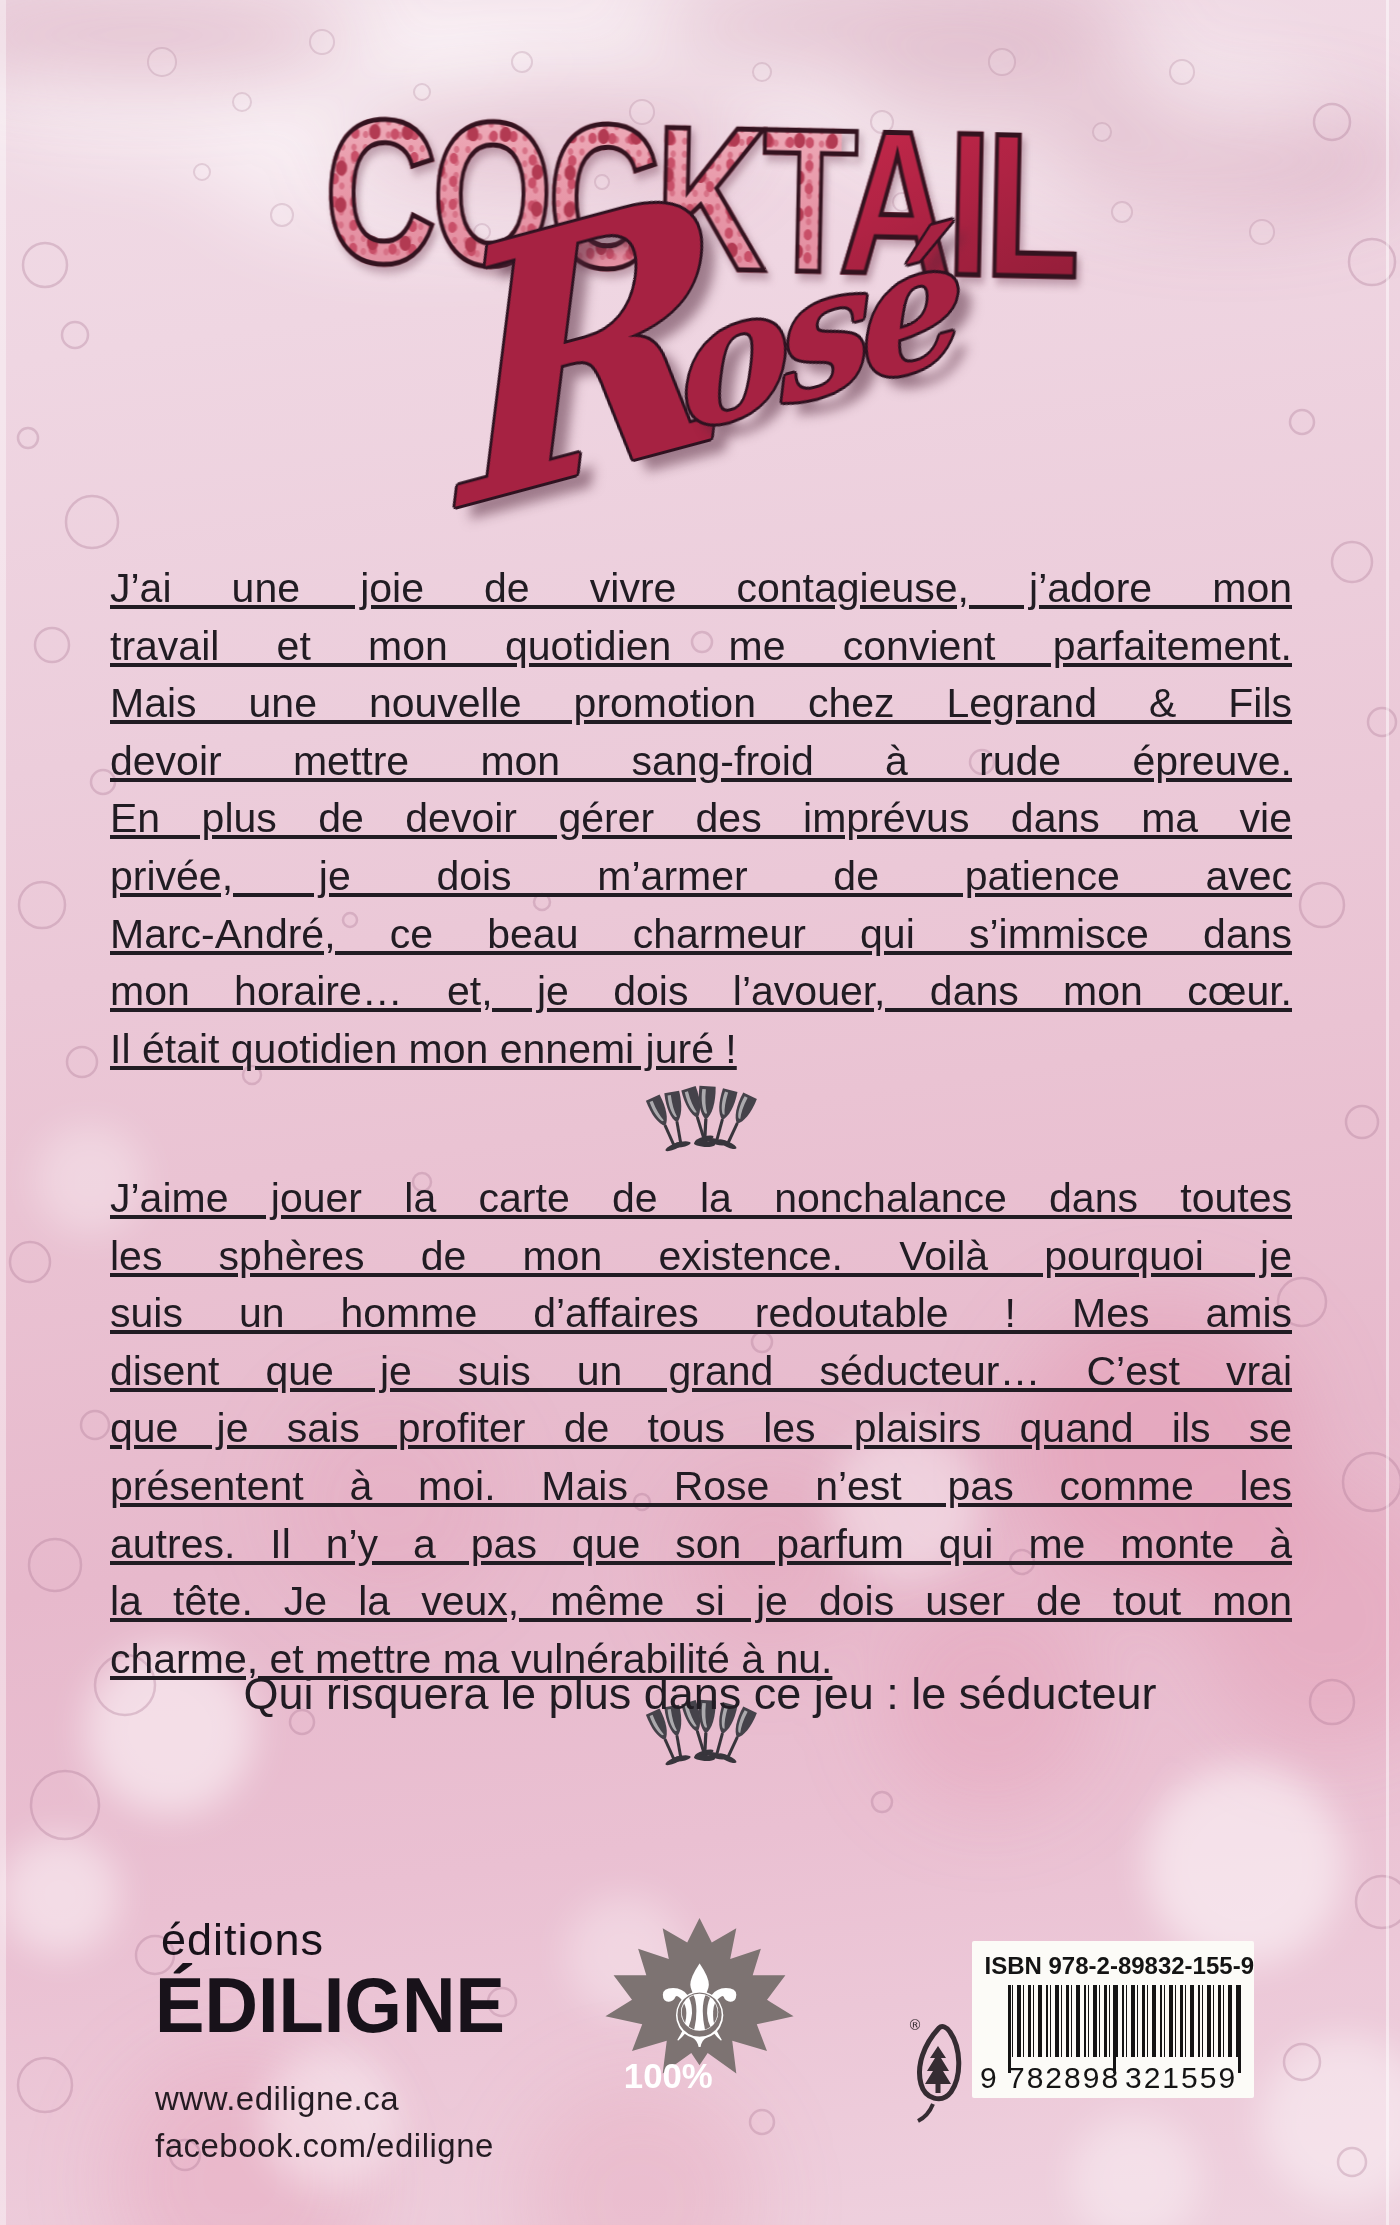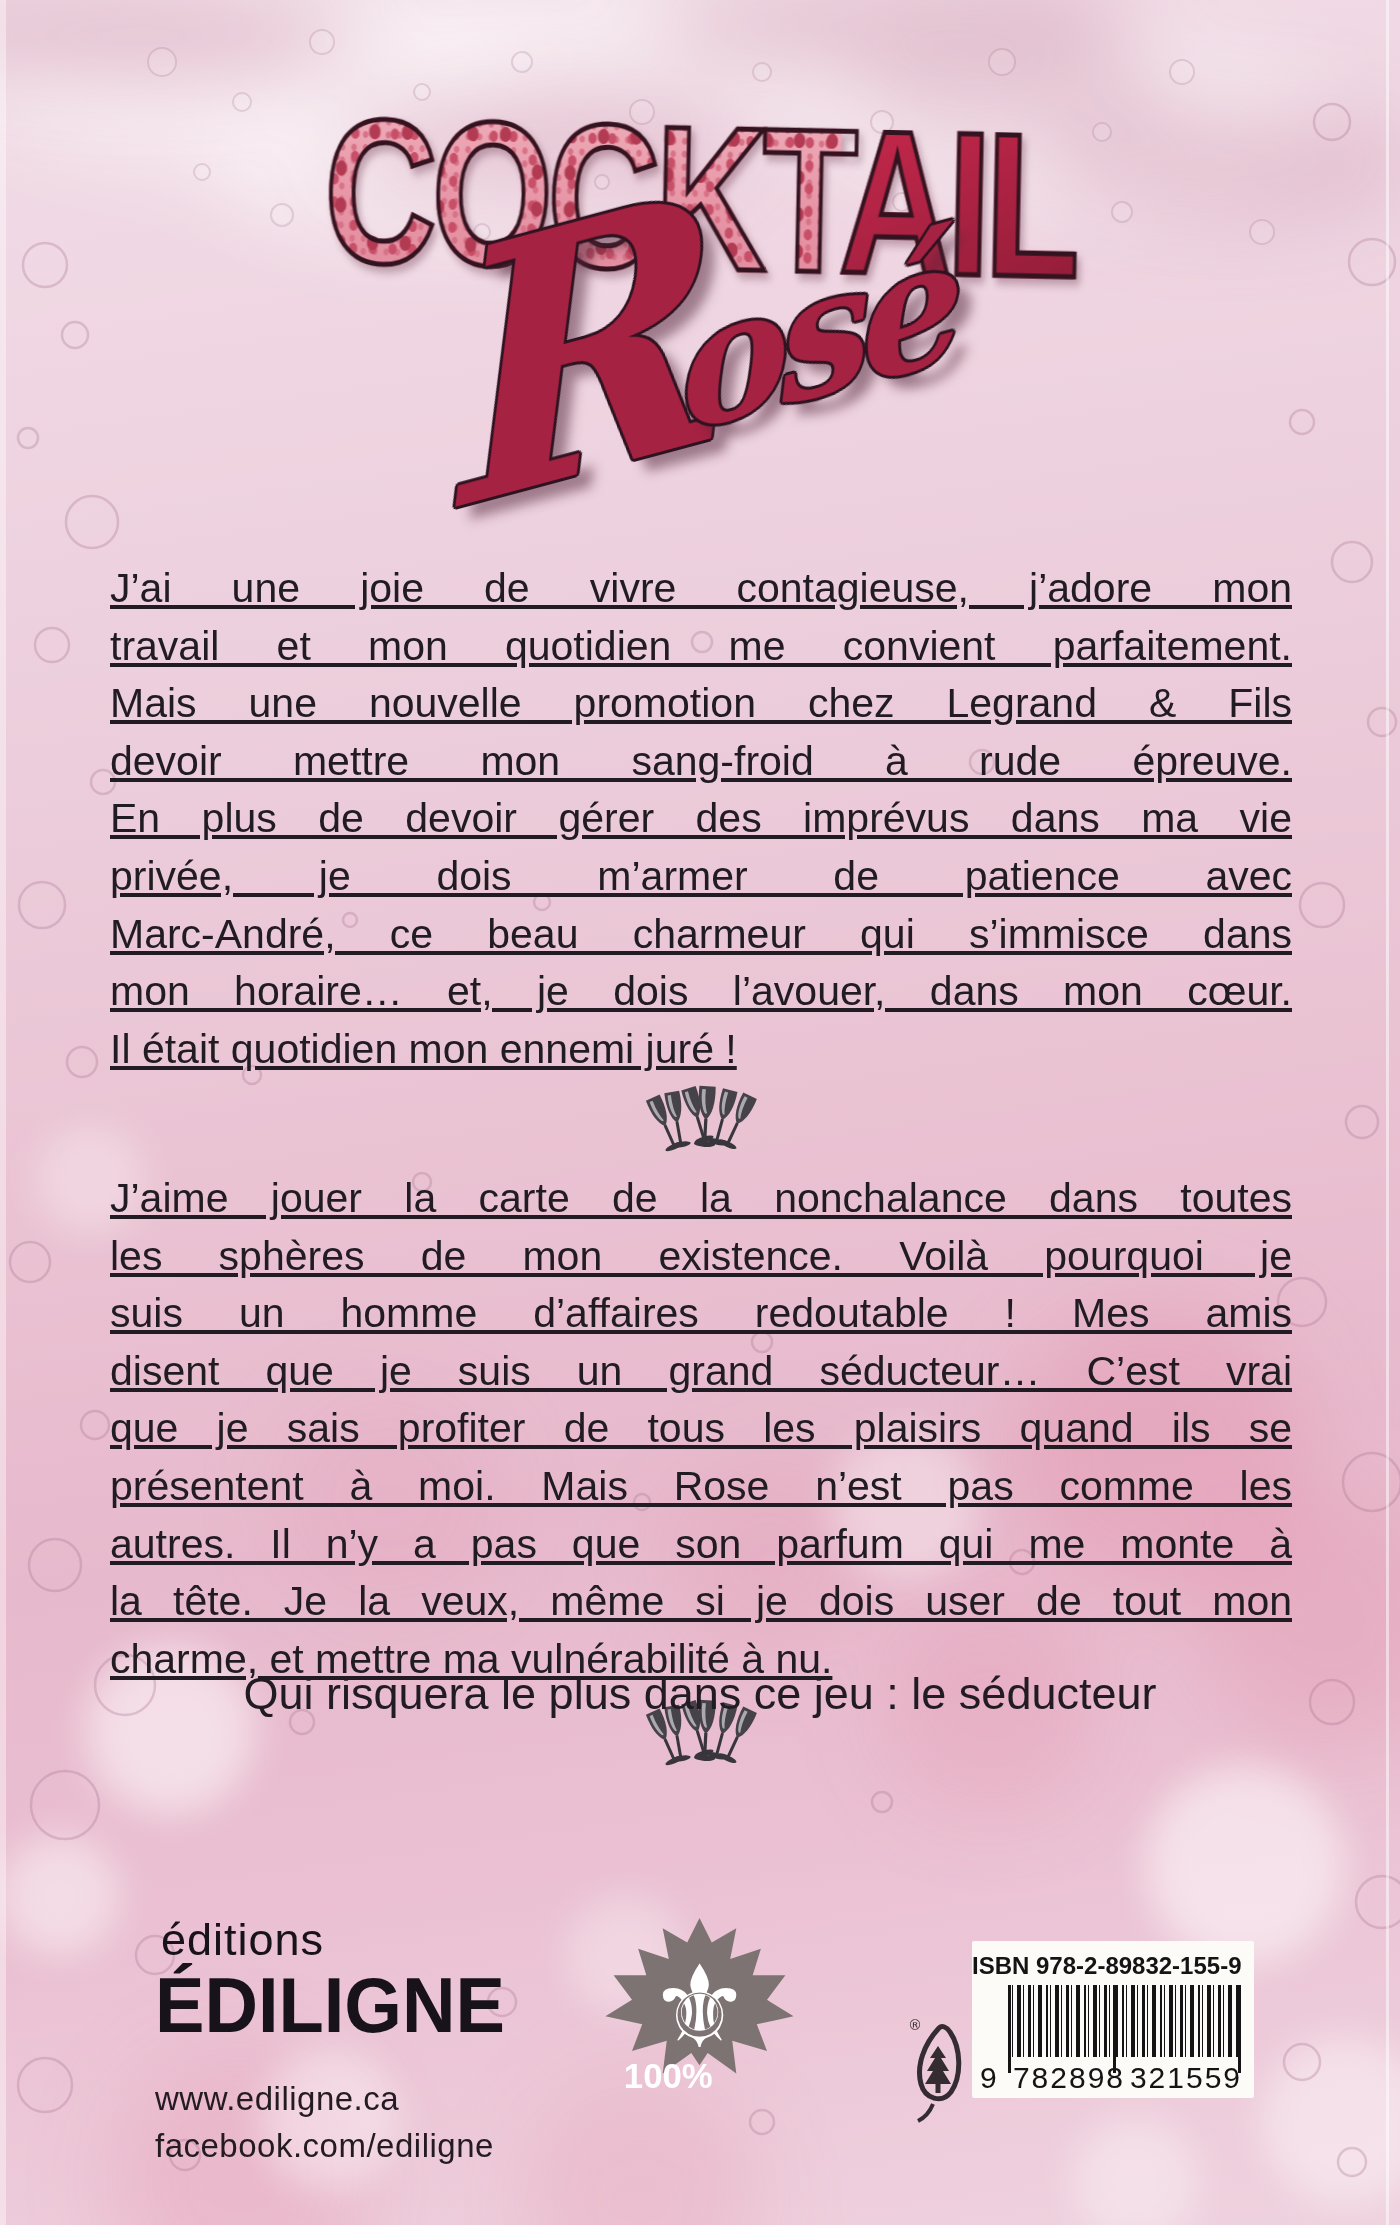--- a/index.html
+++ b/index.html
@@ -63,37 +63,37 @@
   
   .publisher{position:absolute;left:155px;top:1914px;z-index:2;color:#18121a;}
   .imprint{font-size:45px;letter-spacing:1px;margin-left:6px;}
   .pub-name{font-size:78px;font-weight:700;letter-spacing:0;margin-top:-6px;
     transform:scaleX(.95);transform-origin:left;}
   .urls{margin-top:24px;font-size:33px;line-height:47px;color:#241b22;letter-spacing:.5px;}
   .quebec-badge{position:absolute;left:597px;top:1918px;z-index:2;}
   .eco-badge{position:absolute;left:906px;top:2014px;z-index:2;}
   .barcode-box{position:absolute;left:972px;top:1941px;width:282px;height:157px;
     background:#fcfbf7;z-index:2;border-radius:2px;}
-  .isbn-label{font-weight:700;font-size:24px;color:#141414;text-align:left;
+  .isbn-label{font-weight:700;font-size:24px;color:#141414;text-align:right;
     margin-top:11px;letter-spacing:0;}
   .bars{position:absolute;left:36px;right:13px;top:44px;height:72px;
     background:repeating-linear-gradient(90deg,
       #141414 0 2px,#fcfbf7 2px 4px,
       #141414 4px 5px,#fcfbf7 5px 9px,
       #141414 9px 13px,#fcfbf7 13px 15px,
       #141414 15px 16px,#fcfbf7 16px 20px,
       #141414 20px 23px,#fcfbf7 23px 25px,
       #141414 25px 26px,#fcfbf7 26px 30px,
       #141414 30px 34px,#fcfbf7 34px 38px);}
   .guard{position:absolute;top:44px;width:3px;height:88px;background:#141414;}
   .g-left{left:36px;}.g-mid{left:50%;}.g-right{right:13px;}
   .digits{position:absolute;left:8px;right:12px;bottom:3px;display:flex;
     font-size:30px;color:#141414;background:transparent;}
   .d-lead{width:28px;}
-  .d-grp{flex:1;text-align:right;letter-spacing:2px;}
+  .d-grp{flex:1;text-align:left;letter-spacing:2px;}
 </style>
 </head>
 <body>
 
 <div class="cover">
 
   <svg class="bg" width="1400" height="2225" viewBox="0 0 1400 2225" aria-hidden="true">
     <defs>
       <filter id="soft" x="-50%" y="-50%" width="200%" height="200%">
           <feGaussianBlur stdDeviation="18"></feGaussianBlur>

